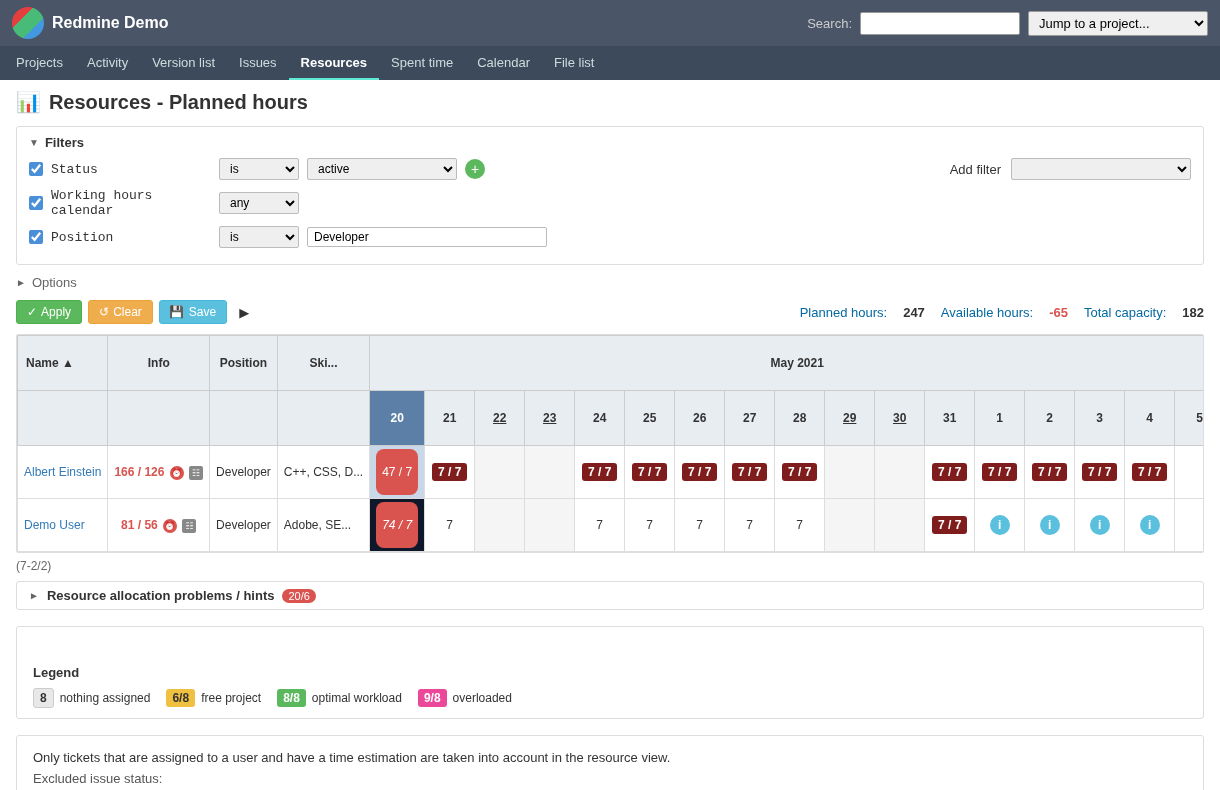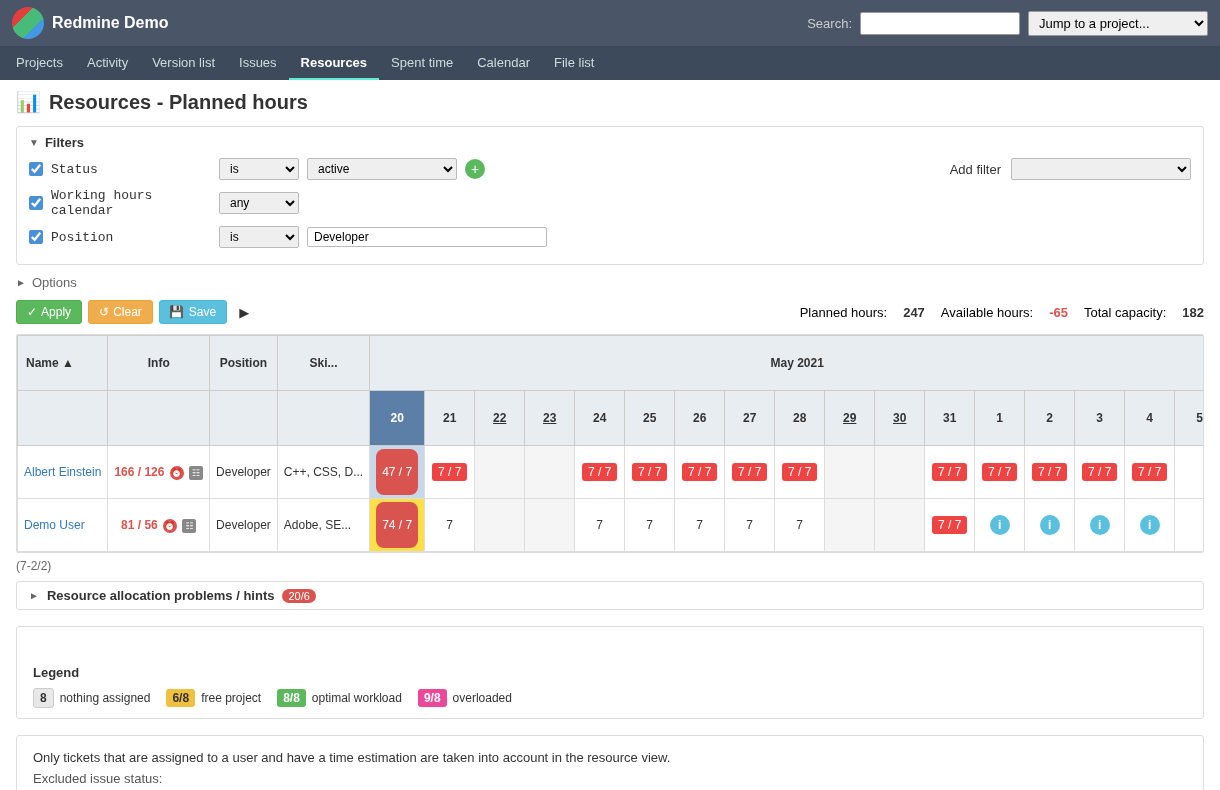--- a/index.html
+++ b/index.html
@@ -191,21 +191,21 @@
     .btn-apply { background: #5cb85c; color: #fff; border-color: #4cae4c; }
     .btn-clear { background: #f0ad4e; color: #fff; border-color: #eea236; }
     .btn-save { background: #5bc0de; color: #fff; border-color: #46b8da; }
 
     .stats-bar {
       margin-left: auto;
       display: flex;
       gap: 16px;
       font-size: 13px;
     }
-    .stat-label { color: #000000; }
+    .stat-label { color: #0369a1; }
     .stat-value { font-weight: bold; }
     .stat-value.red { color: #d9534f; }
 
     
     .resource-table-wrapper {
       overflow-x: auto;
       border: 1px solid #ddd;
       border-radius: 2px;
       margin-bottom: 6px;
     }
@@ -226,21 +226,21 @@
     .resource-table td {
       border: 1px solid #ddd;
       padding: 3px 6px;
       font-size: 12px;
       text-align: center;
       white-space: nowrap;
     }
     .resource-table td.left { text-align: left; }
     .month-header { background: #d4e4f0; text-align: center; }
 
-    .cell-green { background: #ef4444; color: #fff; border-radius: 3px; padding: 2px 6px; display: inline-block; }
+    .cell-green { background: #7f1d1d; color: #fff; border-radius: 3px; padding: 2px 6px; display: inline-block; font-weight: bold; }
     .cell-red { background: #d9534f; color: #fff; border-radius: 8px; padding: 16px 6px; display: inline-block; }
     .cell-info { background: #5bc0de; color: #fff; border-radius: 50%; width: 20px; height: 20px; display: inline-flex; align-items: center; justify-content: center; font-size: 12px; font-weight: bold; }
 
     .name-link { color: #337ab7; text-decoration: none; cursor: pointer; }
 
     .hours-red { color: #d9534f; font-weight: bold; }
 
     .icon-btn { display: inline-flex; align-items: center; justify-content: center; width: 16px; height: 16px; border-radius: 2px; font-size: 10px; cursor: pointer; }
     .icon-clock { background: #d9534f; color: #fff; border-radius: 50%; }
     .icon-grid { background: #888; color: #fff; }
@@ -476,21 +476,21 @@
           <td class="left">
             <a class="name-link">Demo User</a>
           </td>
           <td>
             <span class="hours-red">81 / 56</span>
             <span class="icon-btn icon-clock" style="display:inline-flex;align-items:center;justify-content:center;width:14px;height:14px;border-radius:50%;background:#d9534f;color:#fff;font-size:9px;margin-left:2px;">⏰</span>
             <span class="icon-btn icon-grid" style="display:inline-flex;align-items:center;justify-content:center;width:14px;height:14px;background:#888;color:#fff;font-size:9px;margin-left:2px;">☷</span>
           </td>
           <td class="left">Developer</td>
           <td class="left">Adobe, SE...</td>
-          <td style="background:#fde047;"><span class="cell-red">74 / 7</span></td>
+          <td style="background:#0f172a;font-style:italic;"><span class="cell-red">74 / 7</span></td>
           <td>7</td>
           <td class="weekend"></td>
           <td class="weekend"></td>
           <td>7</td>
           <td>7</td>
           <td>7</td>
           <td>7</td>
           <td>7</td>
           <td class="weekend"></td>
           <td class="weekend"></td>

